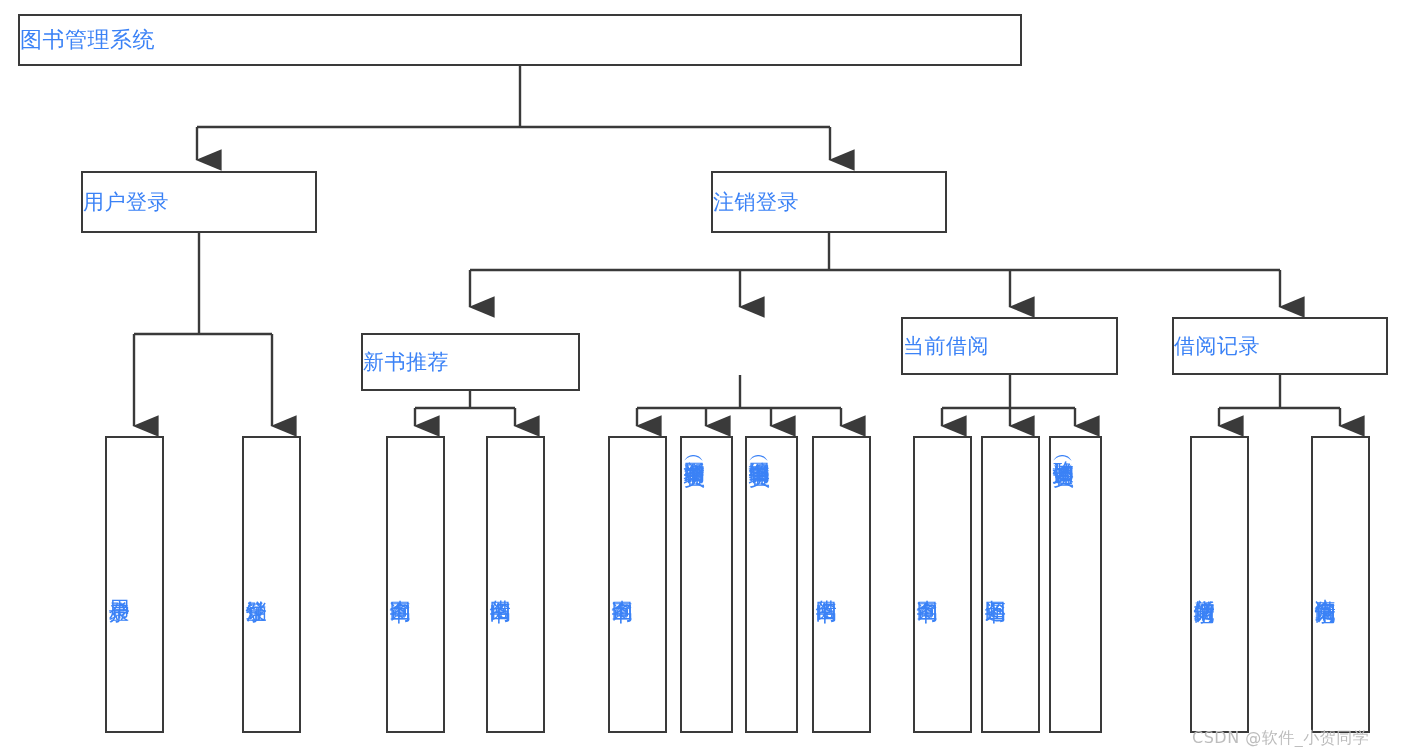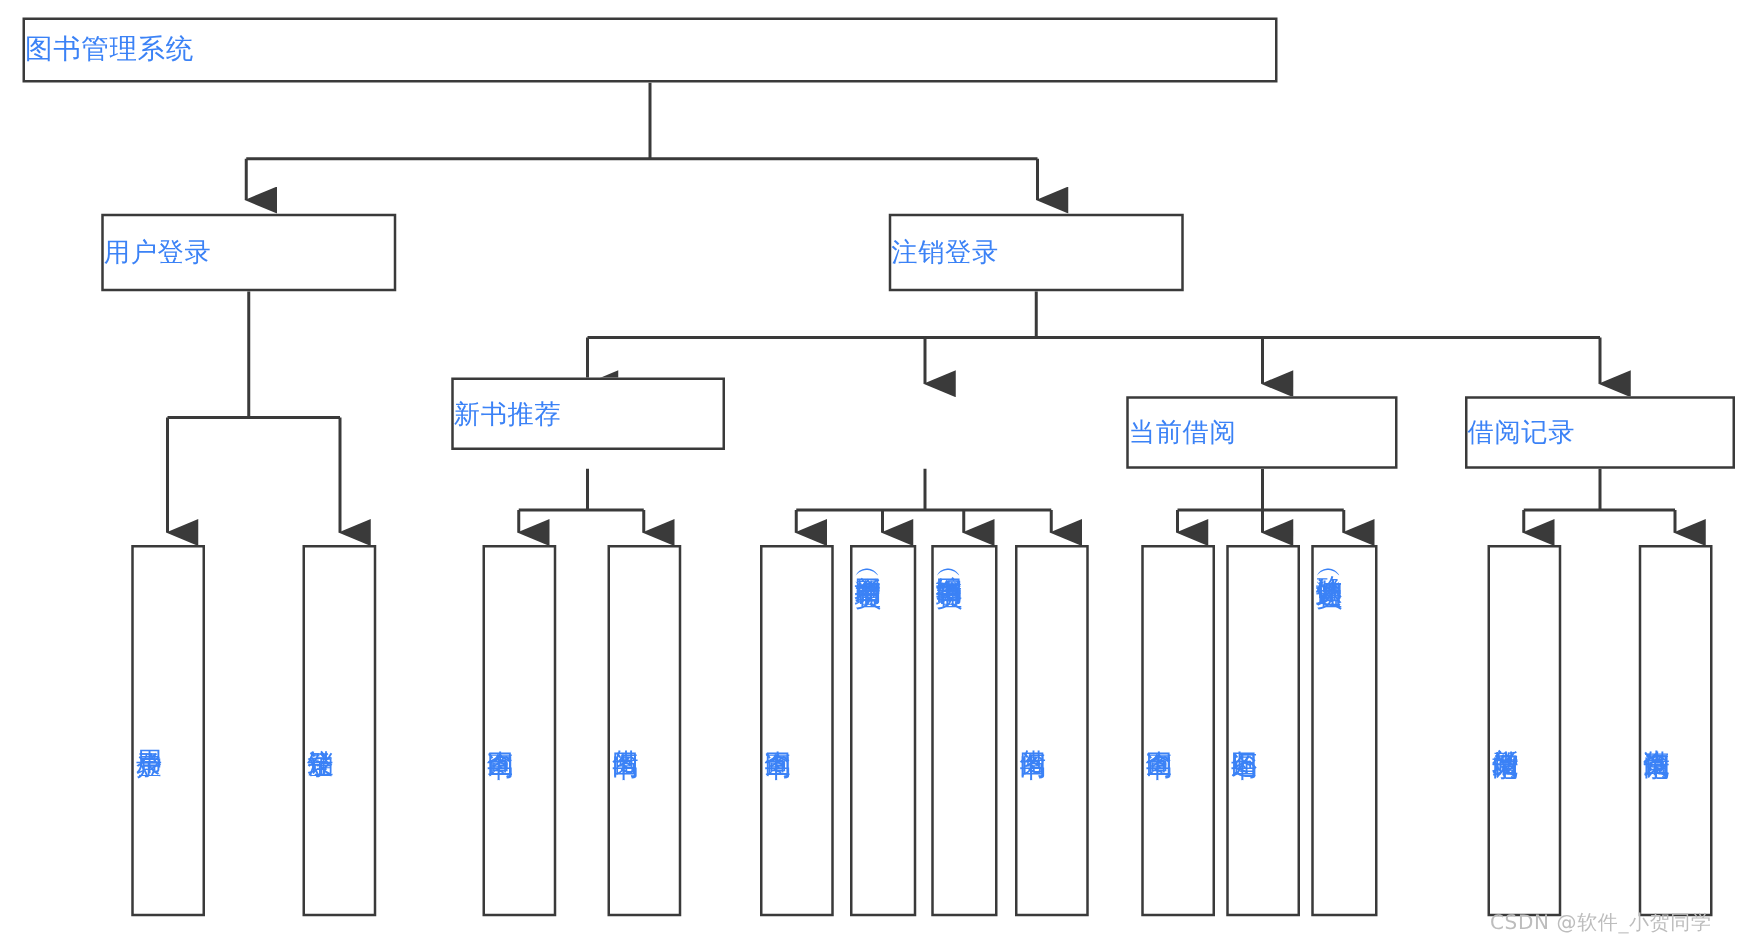--- a/index.html
+++ b/index.html
@@ -127,21 +127,21 @@
     <span class="label">图书管理系统</span>
   </div>
 
   <div class="node" style="left:81px;top:171px;width:236px;height:62px;">
     <span class="label">用户登录</span>
   </div>
   <div class="node" style="left:711px;top:171px;width:236px;height:62px;">
     <span class="label">注销登录</span>
   </div>
 
-  <div class="node" style="left:361px;top:302px;width:219px;height:58px;">
+  <div class="node" style="left:361px;top:333px;width:219px;height:58px;">
     <span class="label">新书推荐</span>
   </div>
   <div class="node" style="left:901px;top:317px;width:217px;height:58px;">
     <span class="label">当前借阅</span>
   </div>
   <div class="node" style="left:1172px;top:317px;width:216px;height:58px;">
     <span class="label">借阅记录</span>
   </div>
 
   <div class="node leaf center-v" style="left:105px;top:436px;width:59px;height:297px;">

